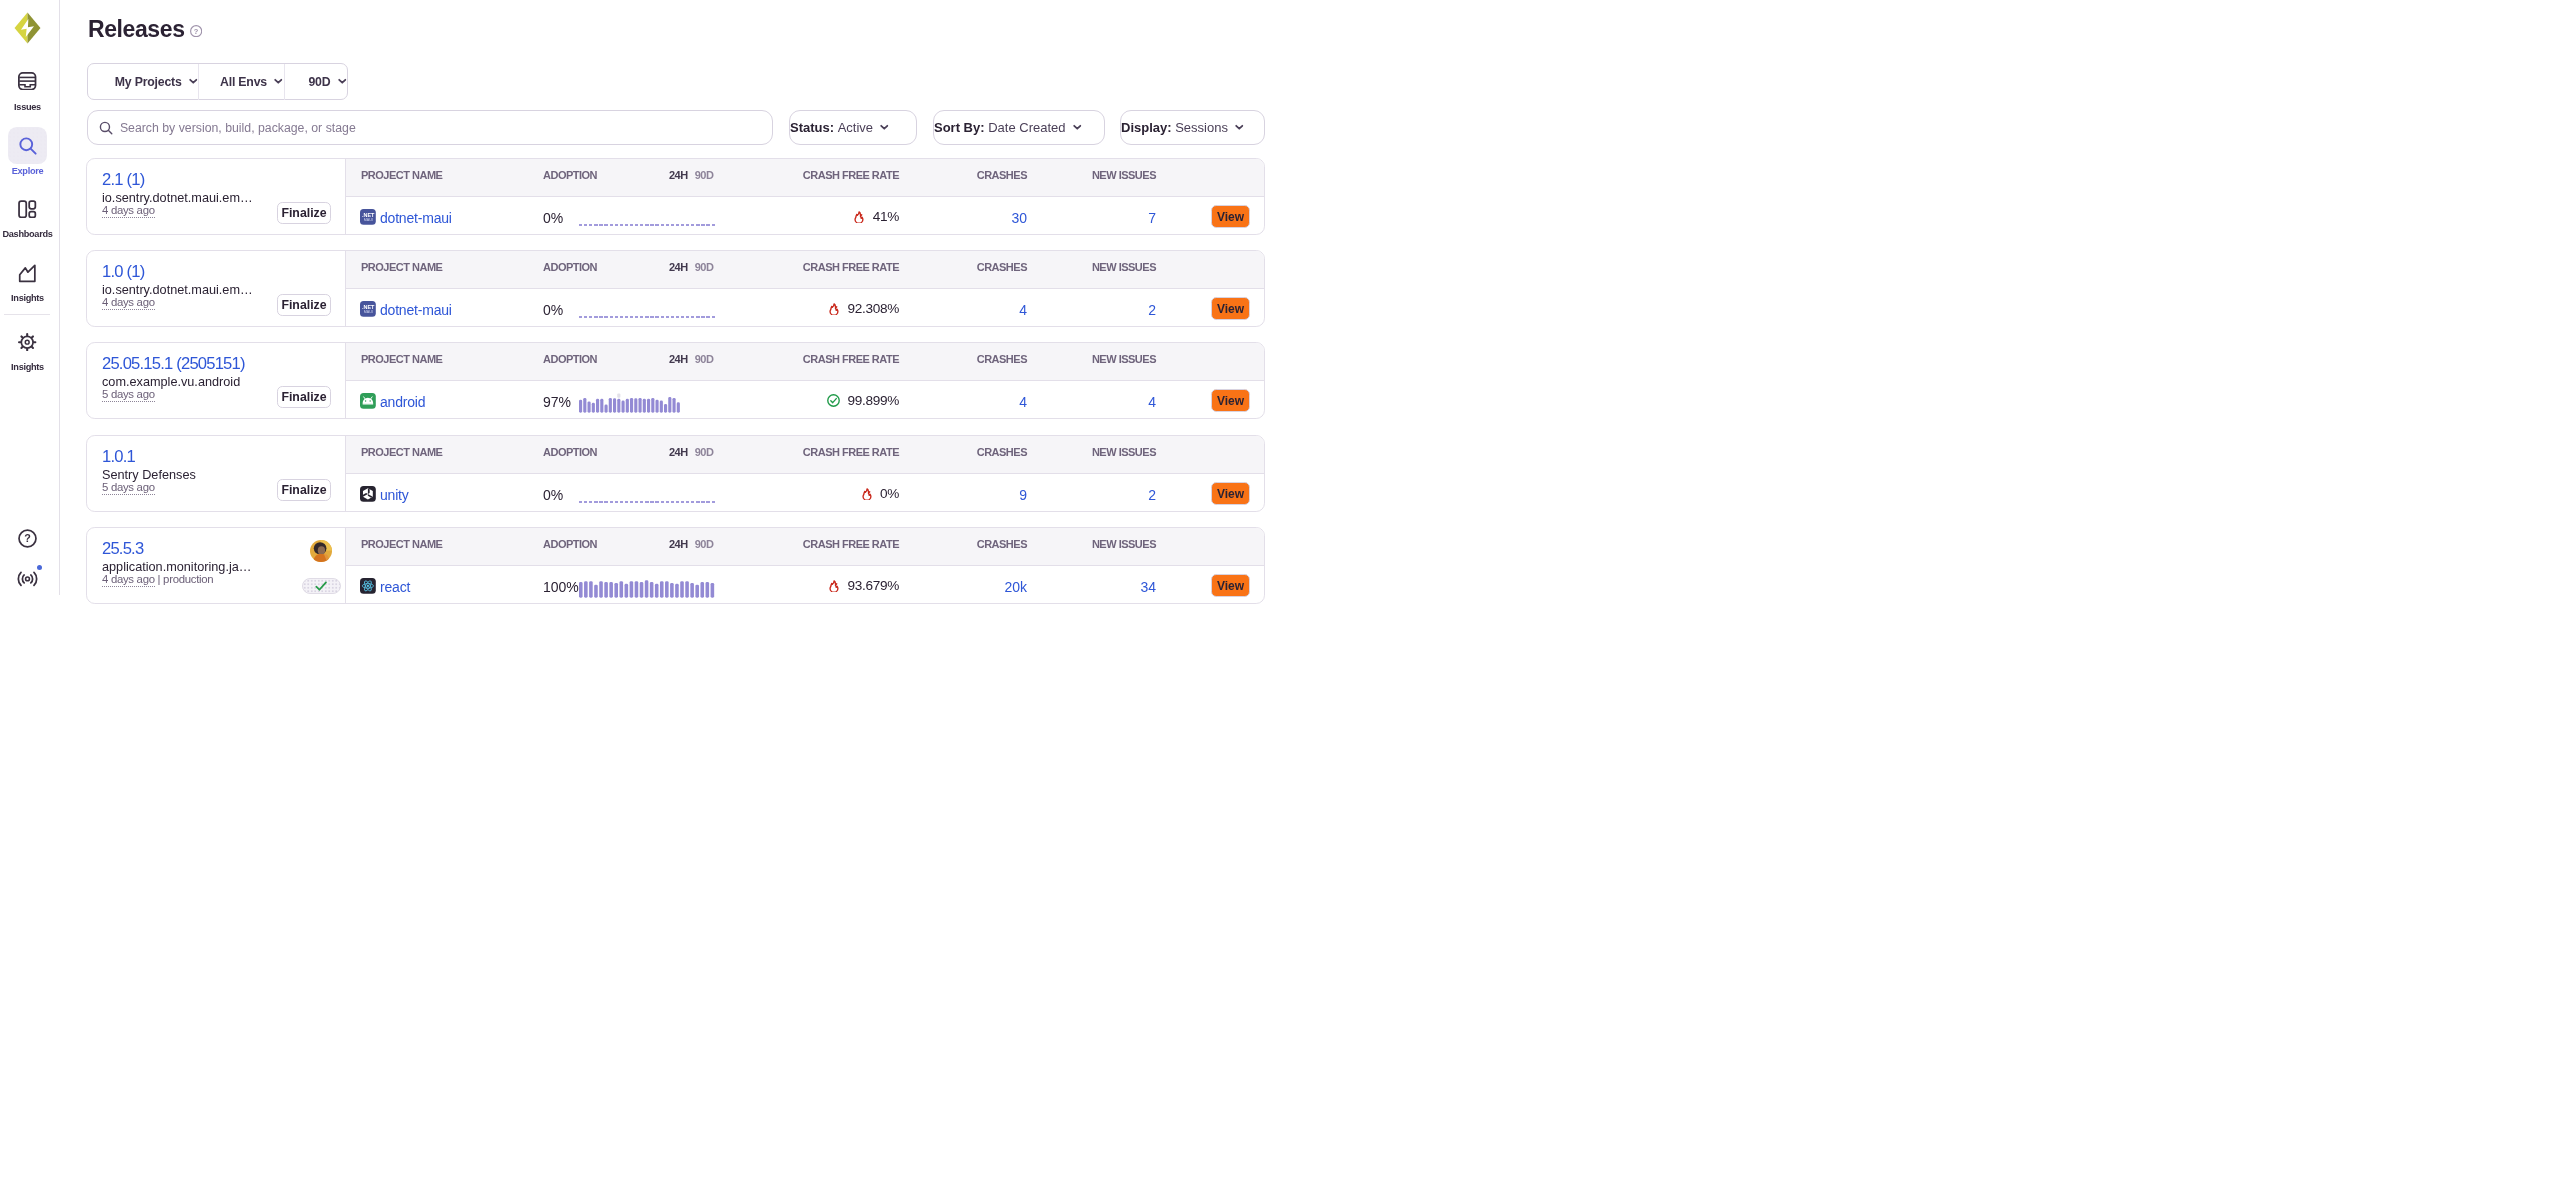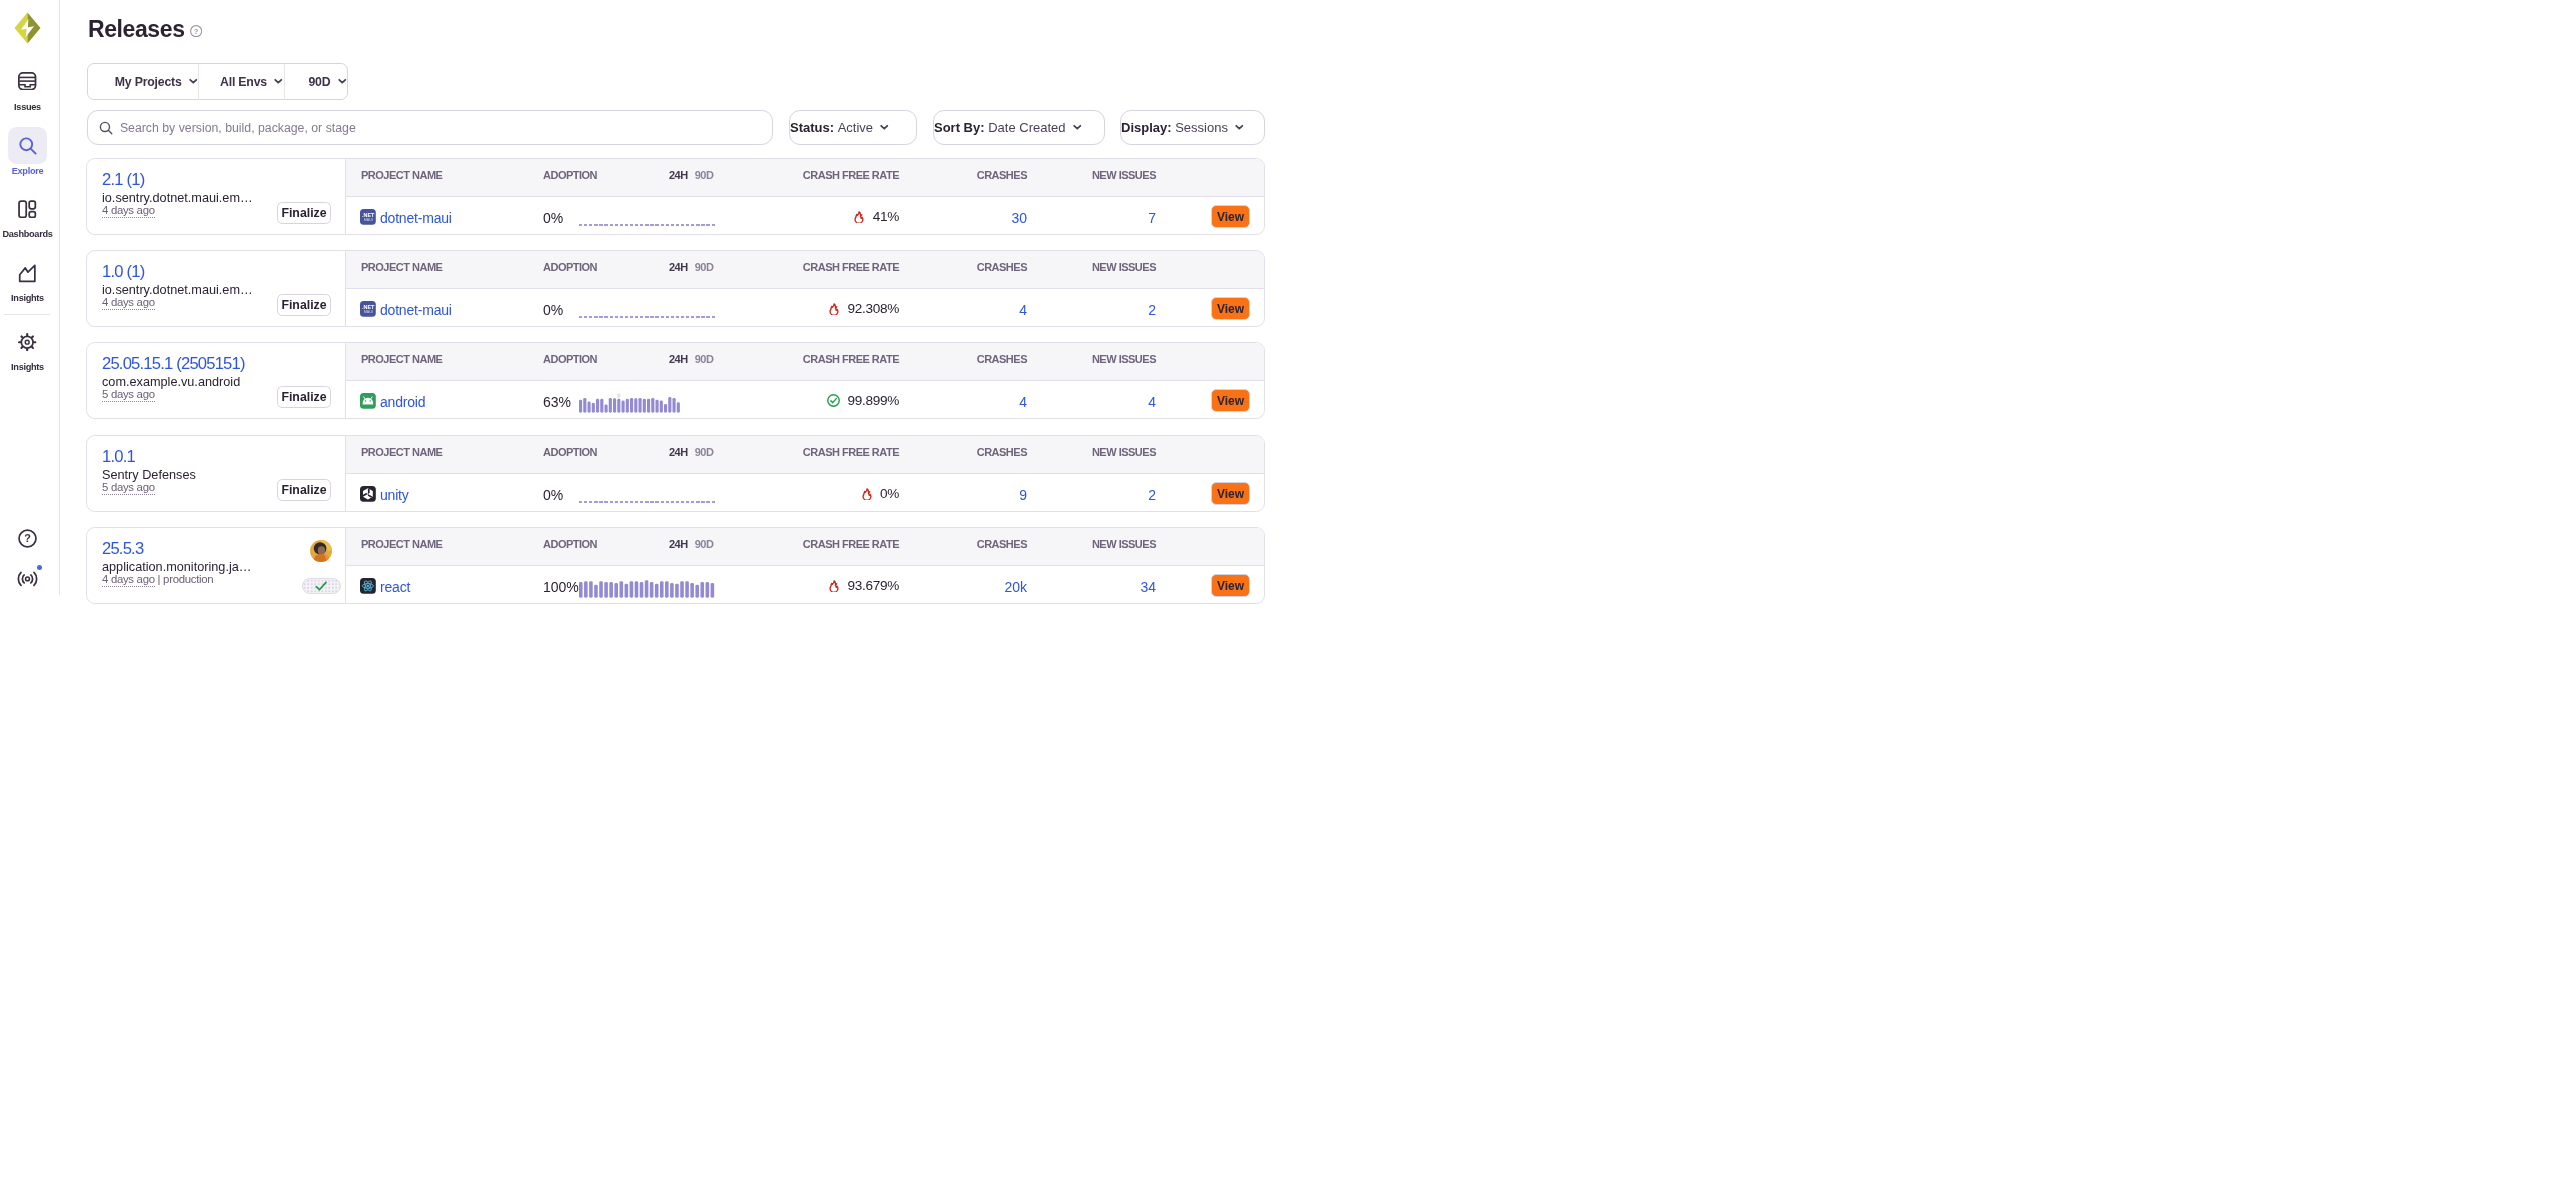--- a/index.html
+++ b/index.html
@@ -231,21 +231,21 @@
       <div class="picon"><svg width="15.8" height="15.8" viewBox="0 0 18 18" fill="none">
           <rect width="18" height="18" rx="4" fill="#2f9e58"></rect>
           <path d="M3 11.5 a6 6.2 0 0 1 12 0 Z" fill="#fff"></path>
           <line x1="5.6" y1="6.4" x2="4.2" y2="4.4" stroke="#fff" stroke-width="1.1" stroke-linecap="round"></line>
           <line x1="12.4" y1="6.4" x2="13.8" y2="4.4" stroke="#fff" stroke-width="1.1" stroke-linecap="round"></line>
           <circle cx="6.4" cy="9.2" r=".8" fill="#2f9e58"></circle>
           <circle cx="11.6" cy="9.2" r=".8" fill="#2f9e58"></circle>
           <rect x="3" y="11.5" width="12" height="1.6" fill="#fff"></rect>
         </svg></div>
       <div class="plink">android</div>
-      <div class="adp">63%</div>
+      <div class="adp">97%</div>
       <div class="chart"><svg width="137" height="31" viewBox="0 0 157 35" fill="none" style="overflow:hidden">
           <g>
             <rect x="0.00" y="20.00" width="3.6" height="15" rx="1.6" fill="#938ad4"></rect>
             <rect x="4.87" y="18.00" width="3.6" height="17" rx="1.6" fill="#938ad4"></rect>
             <rect x="9.74" y="22.00" width="3.6" height="13" rx="1.6" fill="#938ad4"></rect>
             <rect x="14.61" y="23.50" width="3.6" height="11.5" rx="1.6" fill="#938ad4"></rect>
             <rect x="19.48" y="19.00" width="3.6" height="16" rx="1.6" fill="#938ad4"></rect>
             <rect x="24.35" y="19.00" width="3.6" height="16" rx="1.6" fill="#938ad4"></rect>
             <rect x="29.22" y="25.50" width="3.6" height="9.5" rx="1.6" fill="#938ad4"></rect>
             <rect x="34.09" y="18.00" width="3.6" height="17" rx="1.6" fill="#938ad4"></rect>

